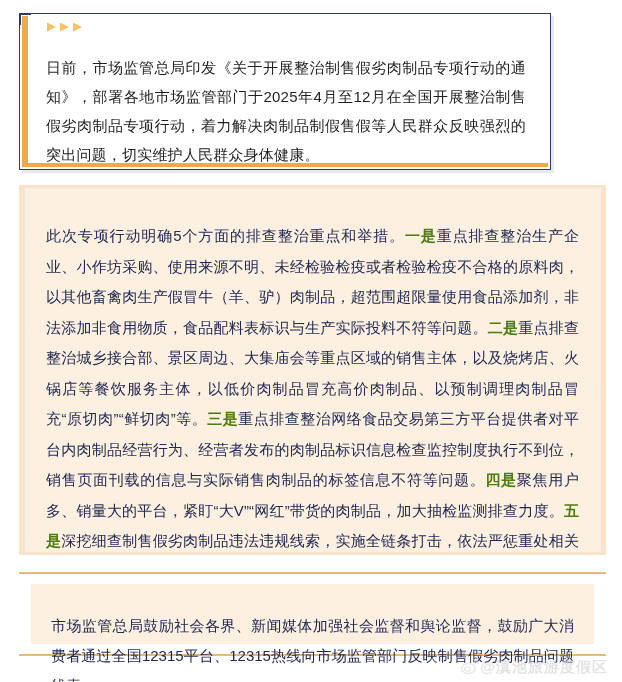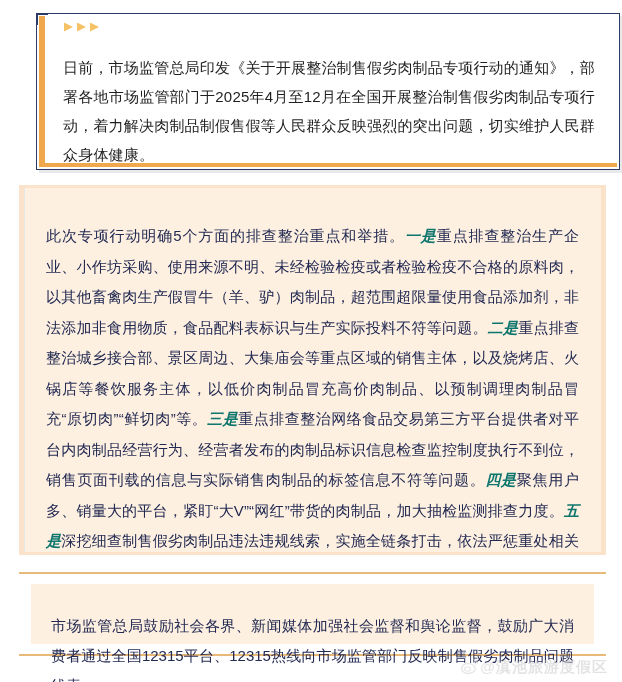--- a/index.html
+++ b/index.html
@@ -19,23 +19,23 @@
     position: relative;
     width: 622px;
     height: 682px;
     background: #ffffff;
     box-sizing: border-box;
   }
 
   
   .card-notice {
     position: absolute;
-    left: 36px;
+    left: 19px;
     top: 13px;
-    width: 584px;
+    width: 532px;
     height: 157px;
     box-sizing: border-box;
     background: #ffffff;
     border: 1px solid #2b3a67;
     box-shadow: 3px 3px 0 0 #e9e9ea;
   }
   .card-notice .gold-left {
     position: absolute;
     left: 2px;
     top: 2px;
@@ -122,21 +122,21 @@
     background: #e7e7e8;
   }
   .main-body {
     font-size: 15px;
     line-height: 30.5px;
     color: #232a52;
     text-align: justify;
     text-justify: inter-ideograph;
     letter-spacing: 0.1px;
   }
-  .main-body b { font-weight: bold; color: #0f766e; font-style: italic; }
+  .main-body b { font-weight: bold; color: #4d7c0f; }
 
   
   .card-footer {
     position: absolute;
     left: 19px;
     top: 572px;
     width: 587px;
     height: 84px;
     box-sizing: border-box;
     background: #ffffff;

